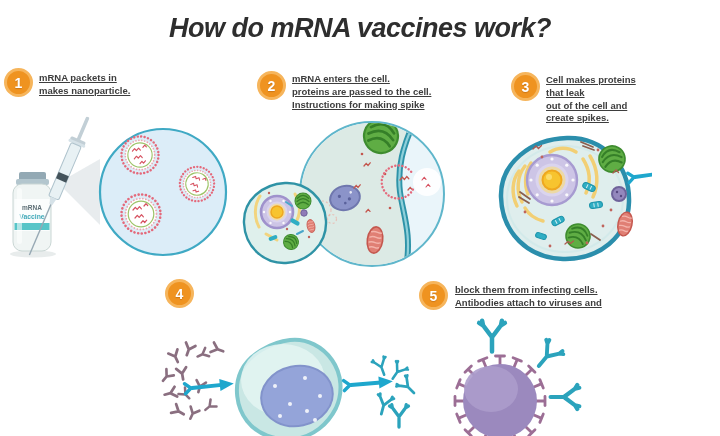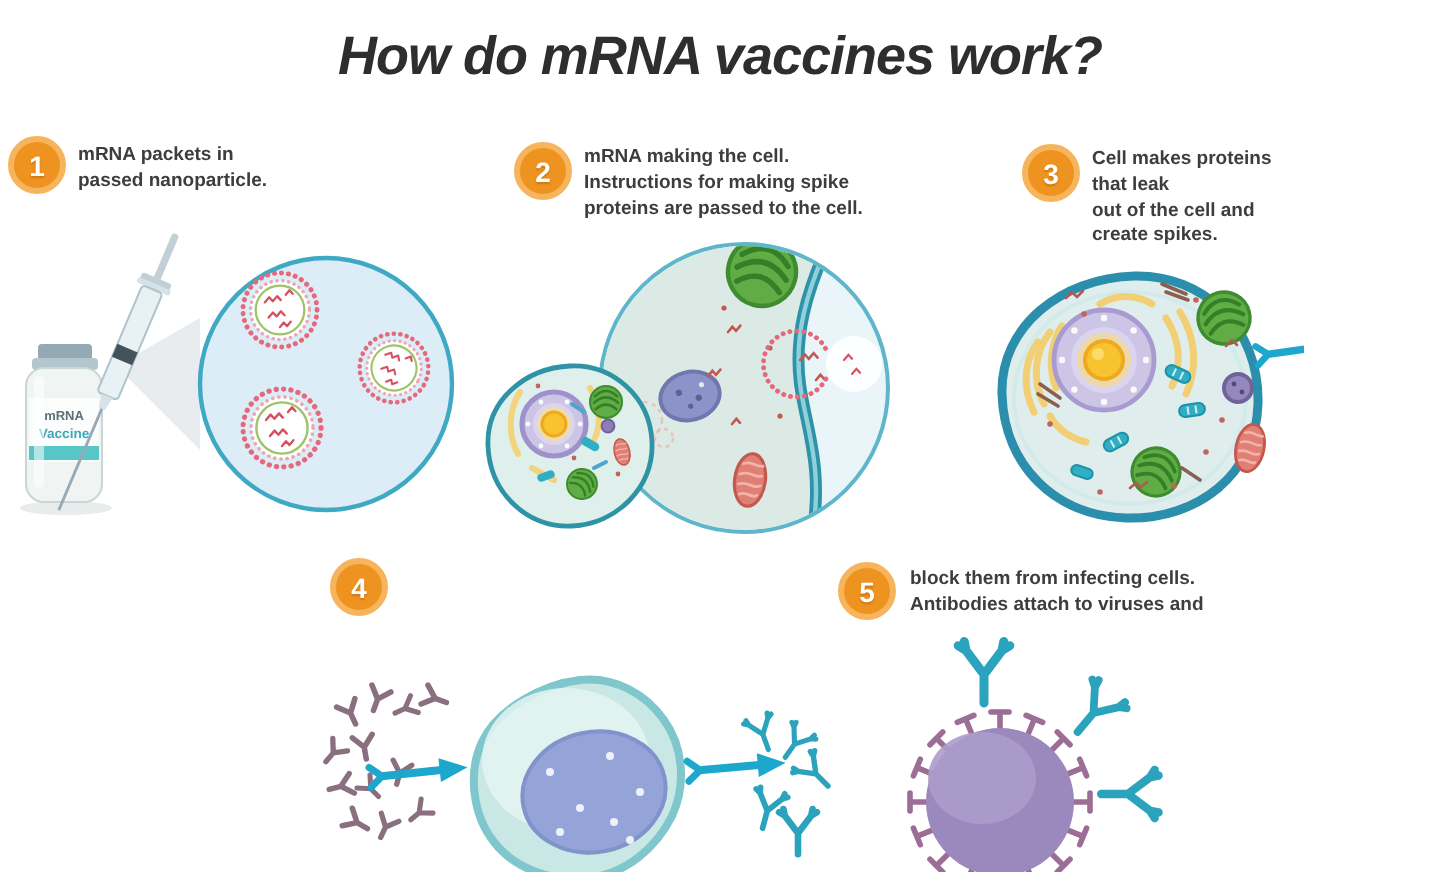--- a/index.html
+++ b/index.html
@@ -4,21 +4,21 @@
 <style>
   html,body{margin:0;padding:0;background:#fff;}
   #stage{position:relative;width:652px;height:436px;background:#ffffff;overflow:hidden;
          font-family:"Liberation Sans",sans-serif;margin-top:11px;}
   .title{position:absolute;top:2px;left:0;width:720px;text-align:center;
          font-size:27px;font-weight:700;font-style:italic;color:#2e2e2e;letter-spacing:-0.5px;}
   .badge{position:absolute;width:23px;height:23px;border-radius:50%;
          background:#EF9320;border:3px solid #F6B55C;color:#fff;
          display:flex;align-items:center;justify-content:center;
          font-size:14px;font-weight:700;text-shadow:0 1px 1px rgba(140,70,0,.35);}
-  .caption{position:absolute;font-size:9.5px;font-weight:600;line-height:1.35;color:#3d3d3d;}
+  .caption{position:absolute;font-size:9.5px;font-weight:600;line-height:1.35;color:#3d3d3d;text-decoration:underline;}
   svg.illus{position:absolute;}
 </style>
 </head>
 <body>
 
 <div id="stage">
 
   <div class="title">How do mRNA vaccines work?</div>
 
   <svg width="0" height="0" style="position:absolute" aria-hidden="true">
@@ -56,30 +56,30 @@
         <path d="M-7,-5 L-1,0 L-7,5" stroke="#1EA7CD" stroke-width="3.5" fill="none" stroke-linecap="round" stroke-linejoin="round"></path>
       </g>
     </defs>
   </svg>
 
   <div class="badge" style="left:4px;top:57px">
       <span>1</span>
     </div>
   <div class="caption" style="left:39px;top:61px">
     <div>mRNA packets in</div>
-      <div>passed nanoparticle.</div>
+      <div>makes nanoparticle.</div>
   </div>
 
   <div class="badge" style="left:257px;top:60px">
       <span>2</span>
     </div>
   <div class="caption" style="left:292px;top:62px">
-    <div>mRNA making the cell.</div>
+    <div>mRNA enters the cell.</div>
+      <div>proteins are passed to the cell.</div>
       <div>Instructions for making spike</div>
-      <div>proteins are passed to the cell.</div>
   </div>
 
   <div class="badge" style="left:511px;top:61px">
       <span>3</span>
     </div>
   <div class="caption" style="left:546px;top:63px">
     <div>Cell makes proteins that leak</div>
       <div>out of the cell and create spikes.</div>
   </div>
 

